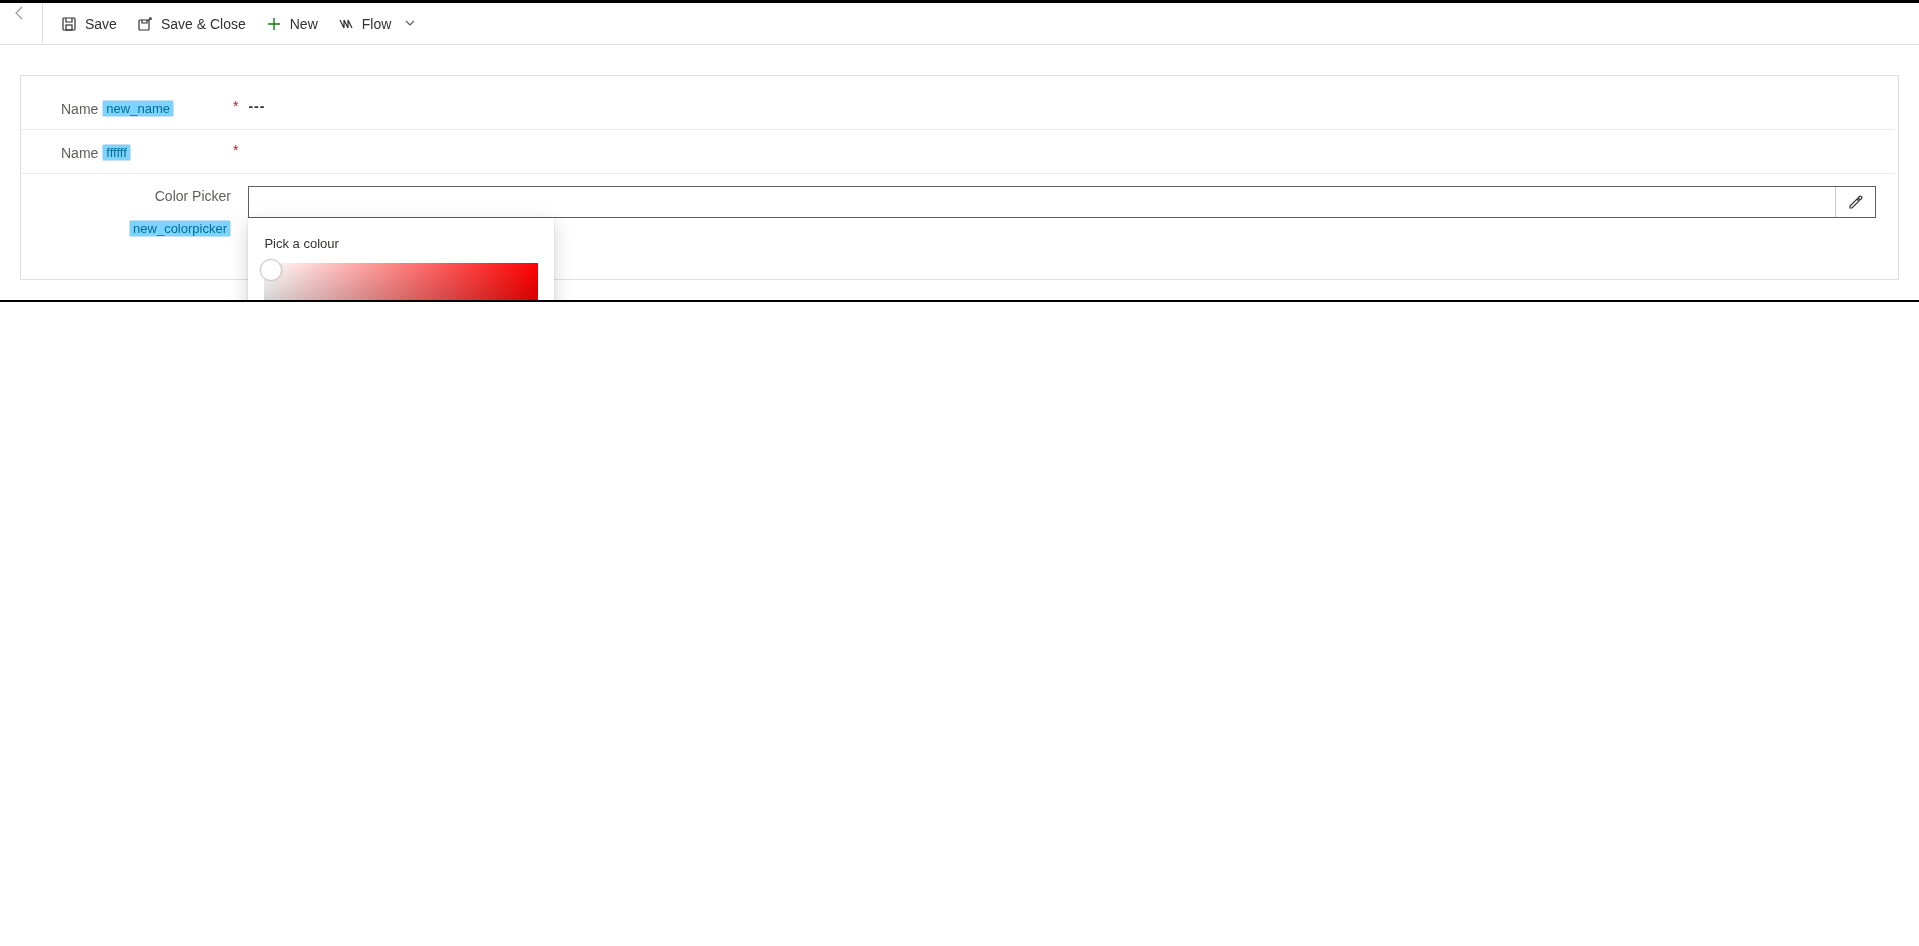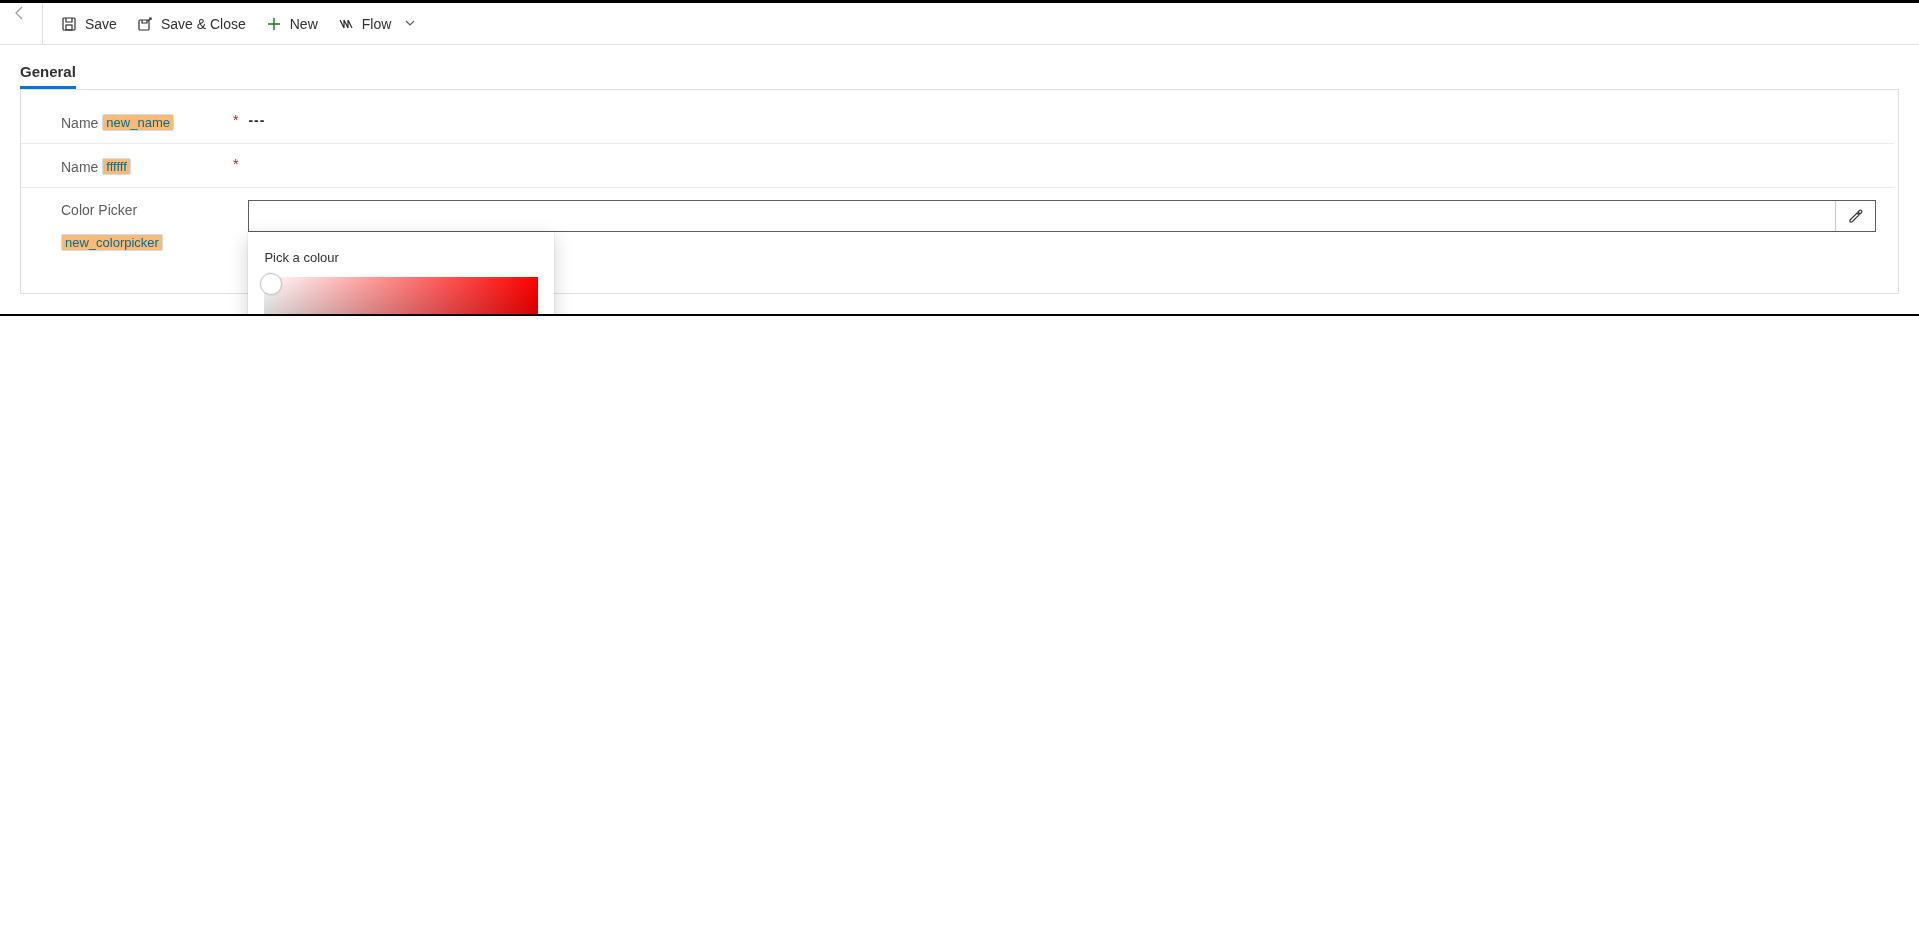--- a/index.html
+++ b/index.html
@@ -66,42 +66,42 @@
     padding-bottom: 6px;
     font-size: 15px;
     font-weight: 600;
     color: #323130;
     cursor: pointer;
     border-bottom: 3px solid transparent;
   }
   .tab.active { border-bottom-color: #0078d4; }
 
   .form-card {
-    margin: 0 20px 20px 20px;
+    margin: 12px 20px 20px 20px;
     border: 1px solid #e1dfdd;
     padding: 10px 4px 30px 0;
   }
   .form-row {
     display: flex;
     align-items: flex-start;
     padding: 12px 18px 12px 40px;
     border-bottom: 1px solid #edebe9;
   }
   .form-row:last-child { border-bottom: none; }
   .label-col {
     width: 170px;
     display: flex;
     align-items: center;
     flex-wrap: wrap;
     gap: 4px;
     color: #605e5c;
     padding-top: 2px;
   }
   .schema-tag {
-    background: #fdba74;
+    background: #7dd3fc;
     border: 1px solid #c7e0f4;
     color: #006f94;
     padding: 0 3px;
     border-radius: 2px;
     font-size: 13px;
   }
   .req { color: #a4262c; margin: 0 10px 0 2px; }
   .value-col {
     flex: 1;
     display: flex;
@@ -292,23 +292,20 @@
     <span>Flow</span>
     <span class="chev">
       <svg width="10" height="10" viewBox="0 0 10 10" fill="none" stroke="#605e5c" stroke-width="1.2">
           <path d="M1 3l4 4 4-4"></path>
         </svg>
     </span>
   </div>
 </div>
 
 <div class="page-header">
-  <div class="tab-bar">
-    <div class="tab active">General</div>
-  </div>
 </div>
 
 <div class="form-card">
 
   <div class="form-row">
     <div class="label-col">
       <span>Name</span>
       <span class="schema-tag">new_name</span>
     </div>
     <span class="req">*</span>
@@ -319,21 +316,21 @@
 
   <div class="form-row">
     <div class="label-col">
       <span>Name</span>
       <span class="schema-tag">ffffff</span>
     </div>
     <span class="req">*</span>
   </div>
 
   <div class="form-row" style="align-items:flex-start;">
-    <div class="label-col" style="flex-direction:column; align-items:flex-start;gap:16px;">
+    <div class="label-col" style="flex-direction:column; align-items:flex-end;gap:16px;">
       <span>Color Picker</span>
       <span class="schema-tag">new_colorpicker</span>
     </div>
     <span class="req" style="visibility:hidden;">*</span>
     <div class="value-col">
       <div class="color-input-wrap">
         <input class="color-input" type="text" value="" style="">
         <div class="eyedropper-btn">
           <svg width="16" height="16" viewBox="0 0 16 16" fill="none" stroke="#323130" stroke-width="1.2">
             <path d="M12.5 2a1.5 1.5 0 0 1 1 2.5L12 6l-2-2 1.5-1.5a1.5 1.5 0 0 1 1-.5zM9 5l2 2-7 7H2v-2l7-7z"></path>

